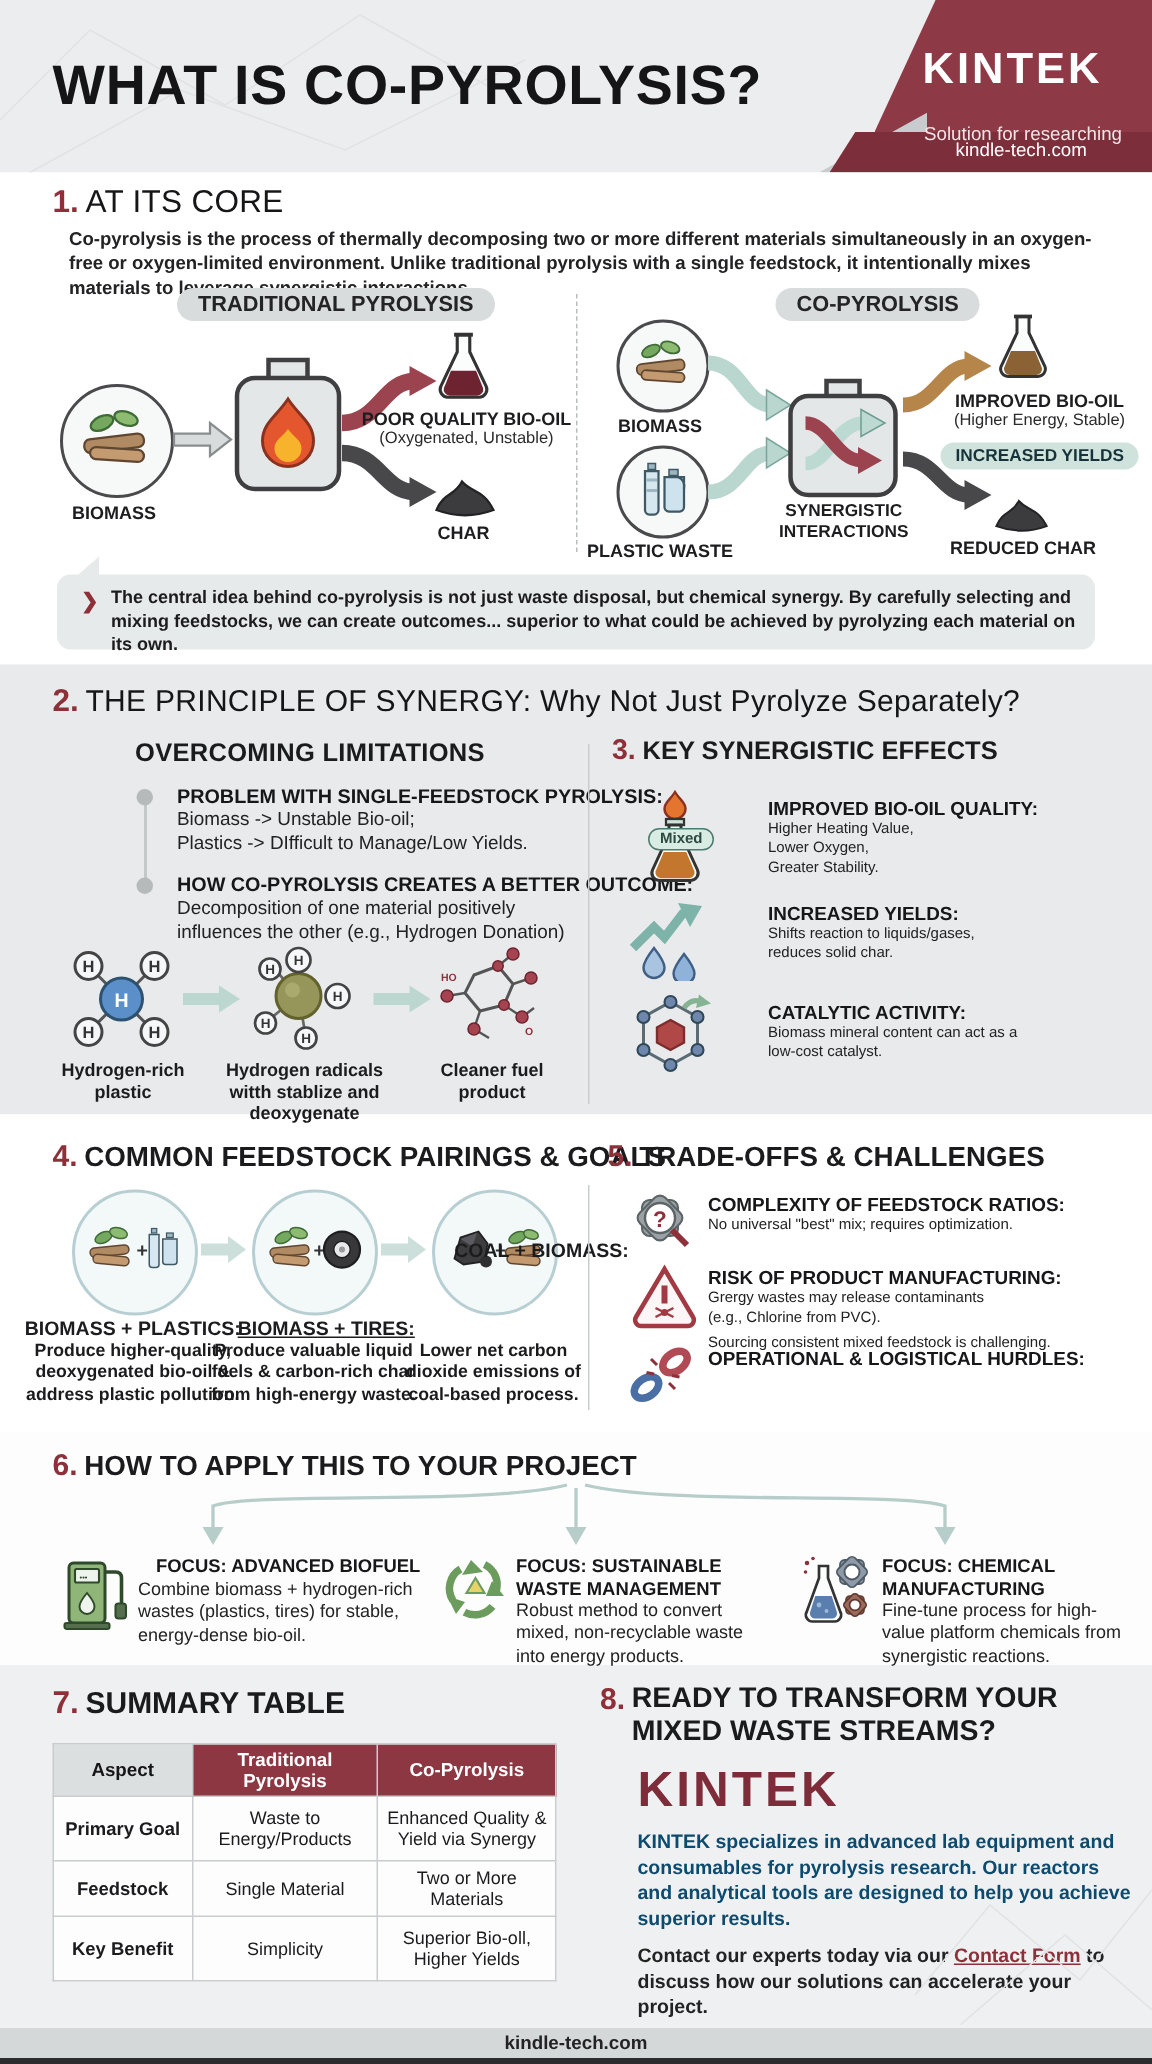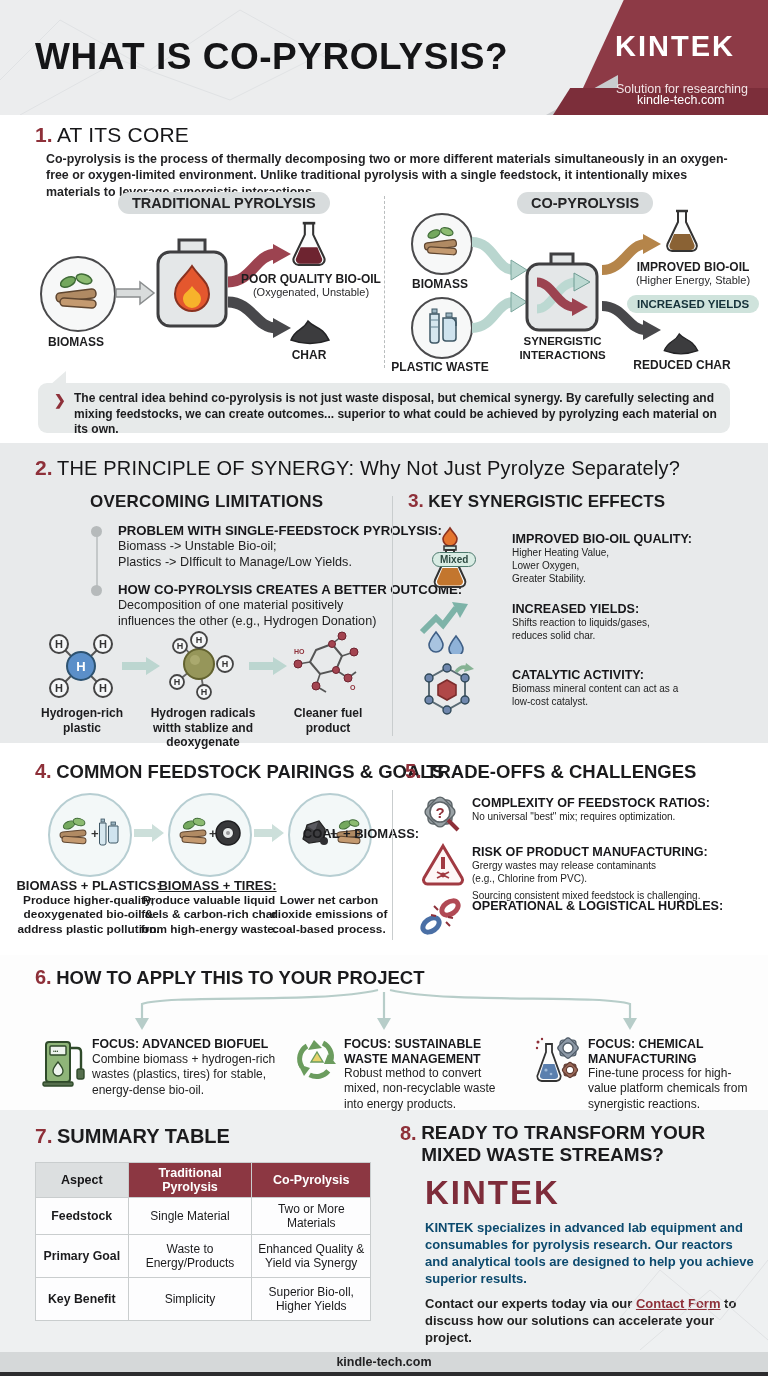--- a/index.html
+++ b/index.html
@@ -535,21 +535,21 @@
   <svg width="44" height="52" viewBox="0 0 44 52">
     <rect x="4" y="6" width="24" height="40" rx="3" fill="#8fb579" stroke="#2f4a2a" stroke-width="2"></rect>
     <rect x="8" y="10" width="16" height="9" rx="1" fill="#eef3ee" stroke="#2f4a2a" stroke-width="1.4"></rect>
     <text x="11" y="17" font-size="5" fill="#2f4a2a">•••</text>
     <path d="M16 26 C16 26 11 32 11 35 a5 5 0 0 0 10 0 C21 32 16 26 16 26 Z" fill="#eef3ee" stroke="#2f4a2a" stroke-width="1.3"></path>
     <path d="M28 12 h7 q4 0 4 4 v18" stroke="#2f4a2a" stroke-width="2.4" fill="none"></path>
     <rect x="35" y="33" width="7" height="10" rx="2" fill="#556e4d" stroke="#2f4a2a" stroke-width="1.4"></rect>
     <rect x="1" y="46" width="30" height="4" rx="1.5" fill="#556e4d" stroke="#2f4a2a" stroke-width="1.4"></rect>
   </svg>
 </span>
-<div class="p itm-t" style="left:92px;top:1037px;font-size:12.3px;text-align:right;">FOCUS: ADVANCED BIOFUEL</div>
+<div class="p itm-t" style="left:104px;top:1037px;font-size:12.3px;text-align:right;">FOCUS: ADVANCED BIOFUEL</div>
 <div class="p itm-b" style="left:92px;top:1052px;width:192px;font-size:12px;">Combine biomass + hydrogen-rich wastes (plastics, tires) for stable, energy-dense bio-oil.</div>
 
 <span class="p" style="left:294px;top:1036px;">
   <svg width="46" height="46" viewBox="0 0 46 46">
     <g stroke="#6b9c5e" stroke-width="5" fill="none">
       <path d="M29 7 A15 15 0 0 1 37 24"></path>
       <path d="M33 36 A15 15 0 0 1 14 38" transform="rotate(-6 23 23)"></path>
       <path d="M8 31 A15 15 0 0 1 13 10"></path>
     </g>
     <g fill="#6b9c5e">
@@ -597,30 +597,30 @@
 </div>
 
 <table class="sum p" style="left:35px;top:1162px;">
   <tbody>
       <tr>
     <th class="th-aspect" style="width:88px;height:28px;">Aspect</th>
     <th class="th-maroon" style="width:120px;">Traditional Pyrolysis</th>
     <th class="th-maroon" style="width:120px;">Co-Pyrolysis</th>
   </tr>
   <tr>
-    <td class="row-h" style="height:30px;">Feedstock</td>
-    <td class="pre">Single Material</td>
-    <td class="pre">Two or More Materials</td>
-  </tr>
-  <tr>
     <td class="row-h" style="height:36px;">Primary Goal</td>
     <td class="pre">Waste to
 Energy/Products</td>
     <td class="pre">Enhanced Quality &amp;
 Yield via Synergy</td>
+  </tr>
+  <tr>
+    <td class="row-h" style="height:30px;">Feedstock</td>
+    <td class="pre">Single Material</td>
+    <td class="pre">Two or More Materials</td>
   </tr>
   <tr>
     <td class="row-h" style="height:36px;">Key Benefit</td>
     <td class="pre">Simplicity</td>
     <td class="pre">Superior Bio-oll,
 Higher Yields</td>
   </tr>
 </tbody>
   </table>
 

